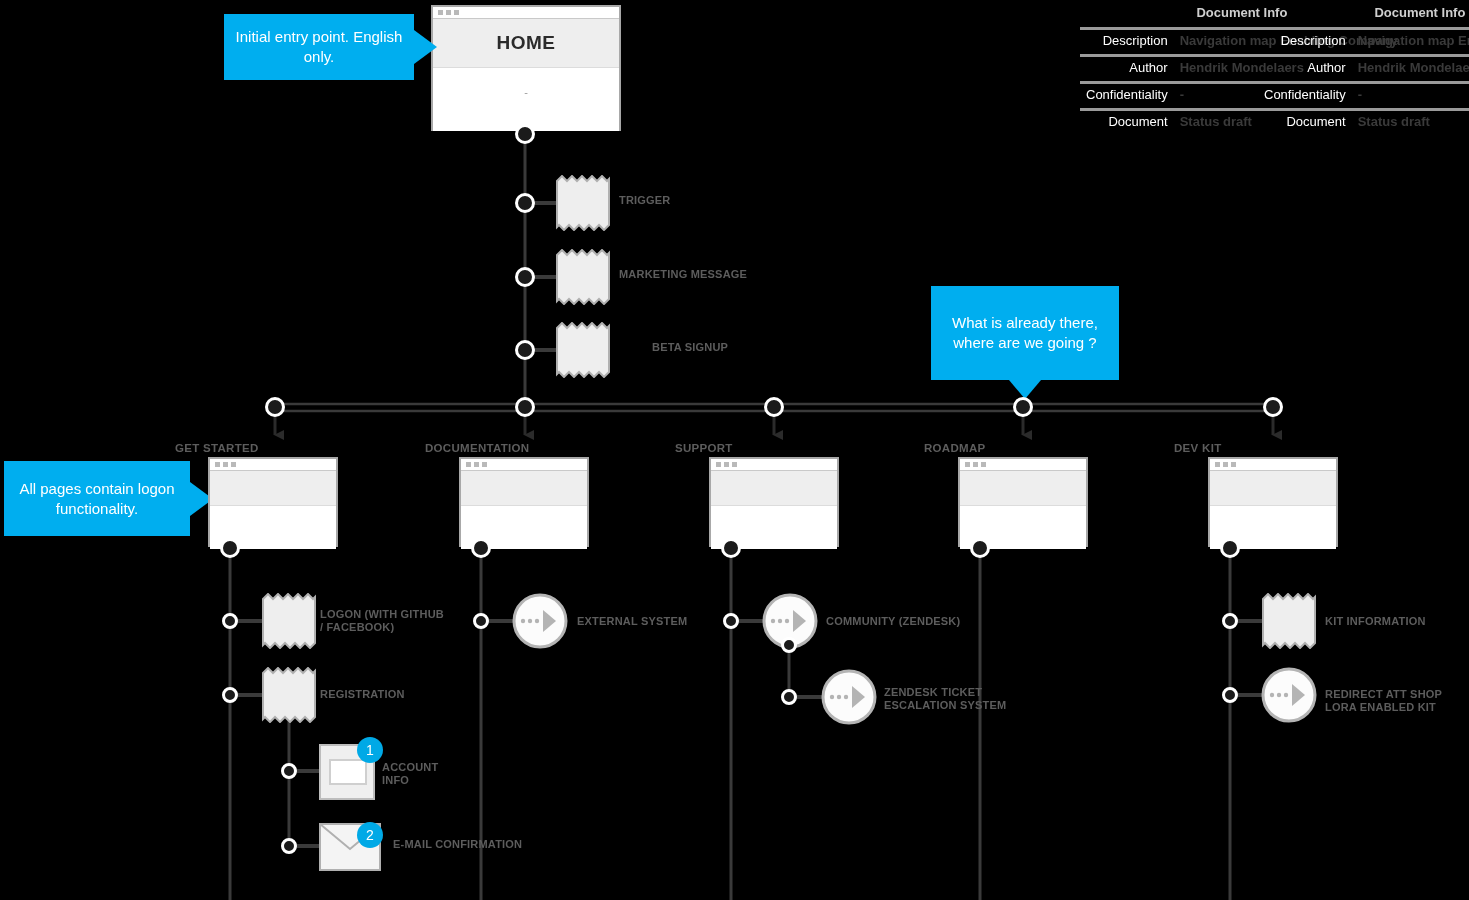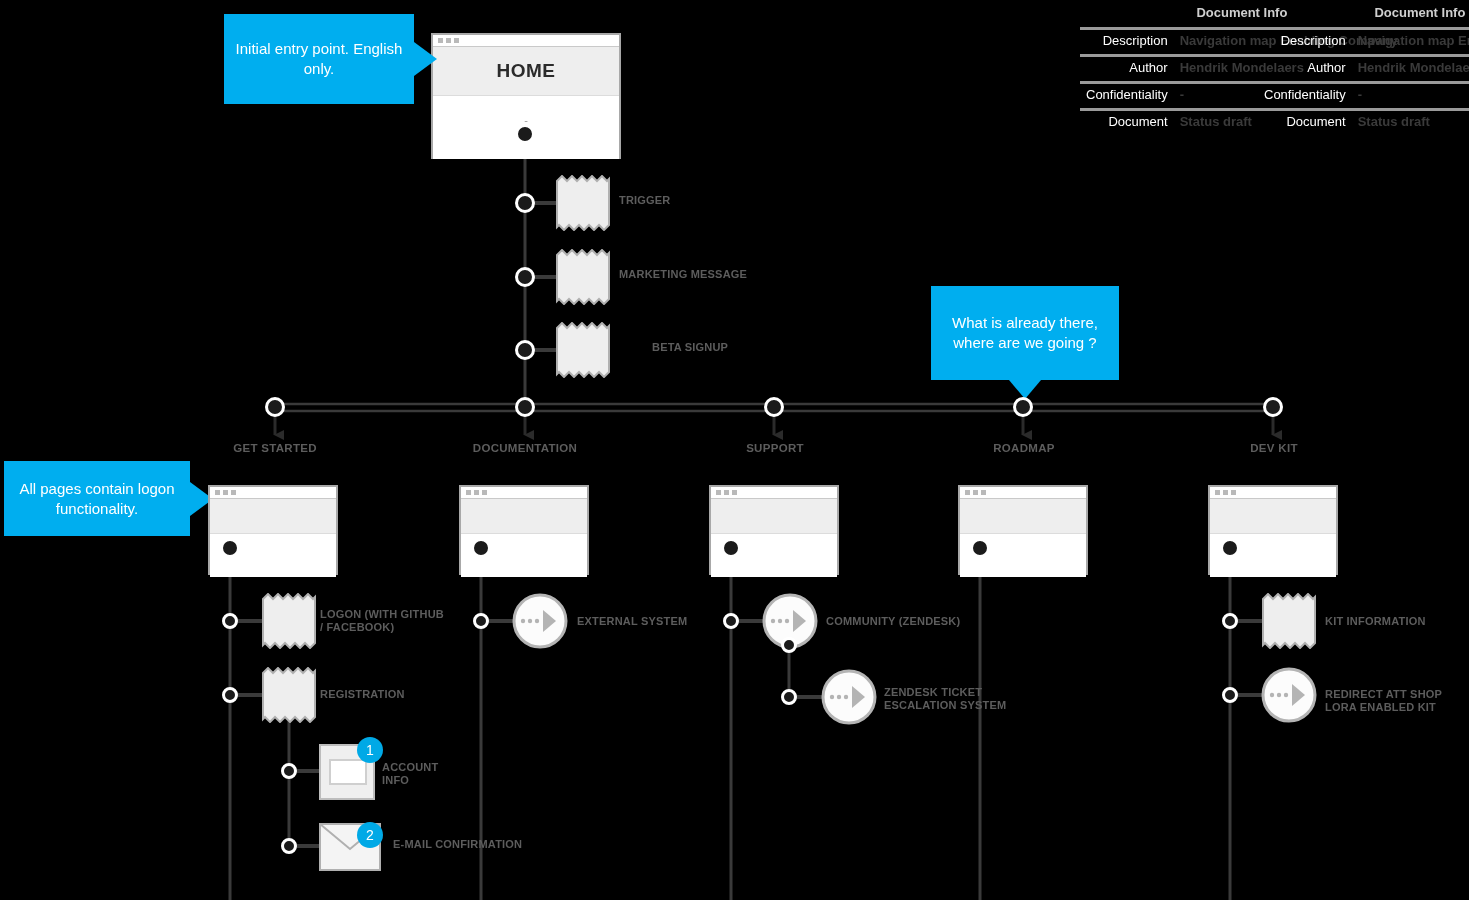--- a/index.html
+++ b/index.html
@@ -8,21 +8,21 @@
     width:1469px;height:900px;position:relative;overflow:hidden;
     font-family:"Liberation Sans","DejaVu Sans",sans-serif;
     background:#000;color:#fff;
   }
   #stage{position:absolute;left:0;top:0;width:1469px;height:900px;}
 
   
   #wires{position:absolute;left:0;top:0;width:1469px;height:900px;pointer-events:none;}
 
   
-  .win{position:absolute;background:#f97316;border:2px solid #a8a8a8;box-sizing:border-box;margin-top:28px;}
+  .win{position:absolute;background:#f97316;border:2px solid #a8a8a8;box-sizing:border-box;}
   .win .bar{height:11px;background:#fff;border-bottom:1px solid #c9c9c9;position:relative;}
   .win .bar i{position:absolute;top:3px;width:5px;height:5px;background:#b9b9b9;display:block;}
   .win .bar i:nth-child(1){left:5px;}
   .win .bar i:nth-child(2){left:13px;}
   .win .bar i:nth-child(3){left:21px;}
   .win .band{background:#eeeeee;border-bottom:1px solid #dcdcdc;
     display:flex;align-items:center;justify-content:center;}
   .win .body{background:#fff;display:flex;align-items:flex-start;justify-content:center;}
 
   #win-home{left:431px;top:5px;width:190px;height:126px;}
@@ -37,21 +37,21 @@
 
   
   .dot{position:absolute;width:20px;height:20px;border-radius:50%;
        background:#1b1b1b;border:3px solid #fff;box-sizing:border-box;}
   .dot.sm{width:16px;height:16px;border-width:3px;}
 
   
   .lbl{position:absolute;font-size:11px;font-weight:bold;color:#5d5d5d;
        letter-spacing:.2px;line-height:13px;white-space:pre-line;}
   .navlbl{position:absolute;font-size:11.5px;font-weight:bold;color:#5d5d5d;
-       letter-spacing:.3px;text-align:center;width:200px;}
+       letter-spacing:.3px;width:200px;}
 
   
   .doc{position:absolute;width:56px;height:56px;}
 
   
   .ext{position:absolute;width:56px;height:56px;}
 
   
   .modal{position:absolute;width:56px;height:56px;background:#efefef;
          border:2px solid #bdbdbd;box-sizing:border-box;}
@@ -148,21 +148,21 @@
     </div>
     <div class="band">
       <span class="t">HOME</span>
     </div>
     <div class="body">
       <span class="d">-</span>
     </div>
   </div>
   <div class="dot" style="left:515px;top:124px;"></div>
 
-  <div class="callout" id="co-entry" style="left:224px;top:14px;width:190px;height:90px;">
+  <div class="callout" id="co-entry" style="left:224px;top:14px;width:190px;height:66px;">
     <span>Initial entry point.
 English only.</span>
     <span class="tail-r"></span>
   </div>
 
   <div class="callout" id="co-scope" style="left:931px;top:286px;width:188px;height:94px;">
     <span>What is already there,
 where are we going ?</span>
     <span class="tail-b"></span>
   </div>

